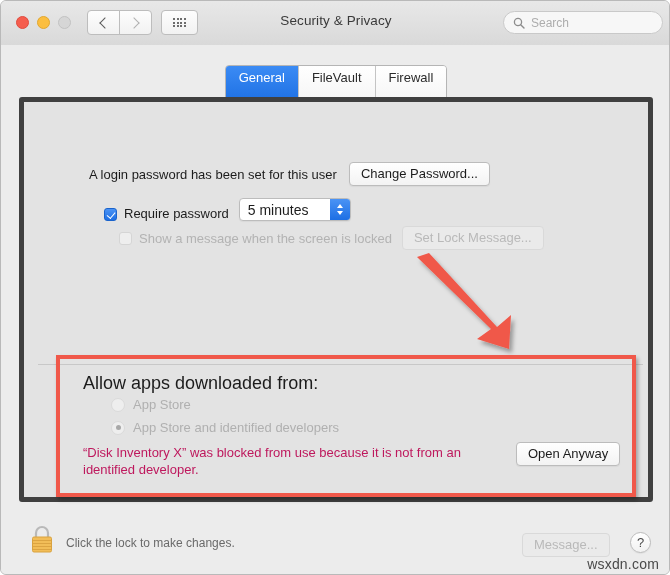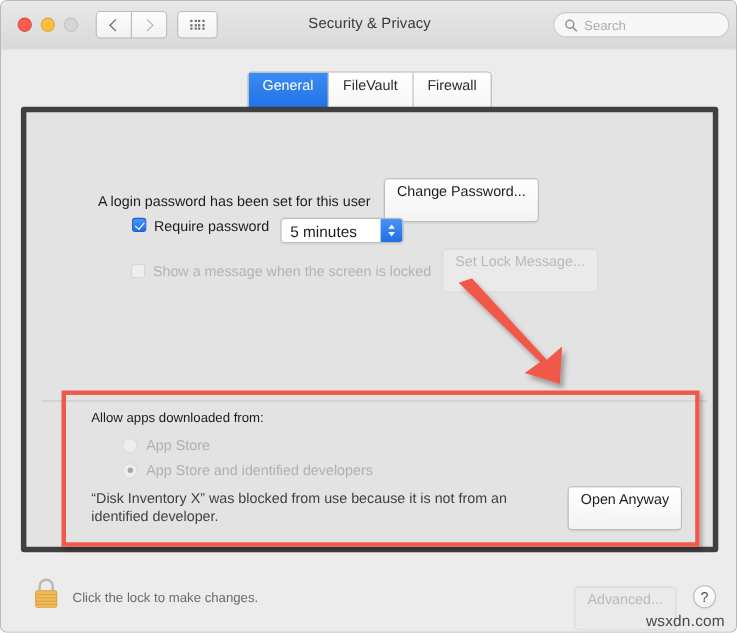--- a/index.html
+++ b/index.html
@@ -174,39 +174,39 @@
     display: flex;
     align-items: center;
   }
   #login-pass-label { font-size: 13px; color: #1c1c1c; }
 
   .push-btn {
     font-size: 13px;
     background: linear-gradient(to bottom, #ffffff, #f3f3f3);
     border: 1px solid #bcbcbc;
     border-radius: 4px;
-    padding: 3px 11px 20px 11px;
+    padding: 3px 11px 4px 11px;
     color: #1c1c1c;
     box-shadow: 0 1px 1px rgba(0,0,0,.05);
     line-height: 15px;
     white-space: nowrap;
   }
   .push-btn.disabled {
     color: #b9b9b9;
     background: #eaeaea;
     border-color: #d9d9d9;
     box-shadow: none;
   }
   #change-password-btn { margin-left: 12px; }
 
   #row-require {
     position: absolute;
-    left: 96px; top: 96px;
-    display: flex;
-    align-items: flex-start;
+    left: 80px; top: 96px;
+    display: flex;
+    align-items: flex-end;
   }
   .cb {
     width: 13px; height: 13px;
     border-radius: 3px;
     box-sizing: border-box;
     display: flex; align-items: center; justify-content: center;
     flex: none;
   }
   .cb.on {
     background: linear-gradient(to bottom, #4a93f5, #1d6fe4);
@@ -281,21 +281,21 @@
     width: 580px;
     height: 142px;
     border: 4px solid #f0584a;
     box-sizing: border-box;
     box-shadow: 2px 3px 4px rgba(0,0,0,.30);
   }
 
   #allow-label {
     position: absolute;
     left: 82px; top: 328px;
-    font-size: 12px;
+    font-size: 18px;
     color: #1c1c1c;
   }
 
   .radio-row {
     position: absolute;
     display: flex;
     align-items: center;
   }
   #radio-appstore { left: 110px; top: 352px; }
   #radio-appstore-dev { left: 110px; top: 375px; }
@@ -317,21 +317,21 @@
     margin-left: 8px;
     font-size: 13px;
     color: #b0b0b0;
   }
 
   #blocked-msg {
     position: absolute;
     left: 82px; top: 399px;
     width: 420px;
     font-size: 13px;
-    color: #404040;
+    color: #be185d;
     line-height: 17px;
   }
   #open-anyway-btn {
     position: absolute;
     left: 515px; top: 397px;
   }
 
   
   #lock-icon {
     position: absolute;
@@ -504,18 +504,18 @@
     <rect x="4.5" y="13" width="19" height="15" rx="1.5" fill="#f2bd58" stroke="#d9a23f" stroke-width="1"></rect>
     <g stroke="#d9a23f" stroke-width="0.9">
       <line x1="5" y1="16.5" x2="23" y2="16.5"></line>
       <line x1="5" y1="19.5" x2="23" y2="19.5"></line>
       <line x1="5" y1="22.5" x2="23" y2="22.5"></line>
       <line x1="5" y1="25.5" x2="23" y2="25.5"></line>
     </g>
   </svg>
   <div id="lock-label">Click the lock to make changes.</div>
 
-  <span class="push-btn disabled" id="advanced-btn">Advanced...</span>
+  <span class="push-btn disabled" id="advanced-btn">Message...</span>
   <div id="help-btn">?</div>
 
   <div id="watermark">wsxdn.com</div>
 
 </div>
 
 </body></html>

